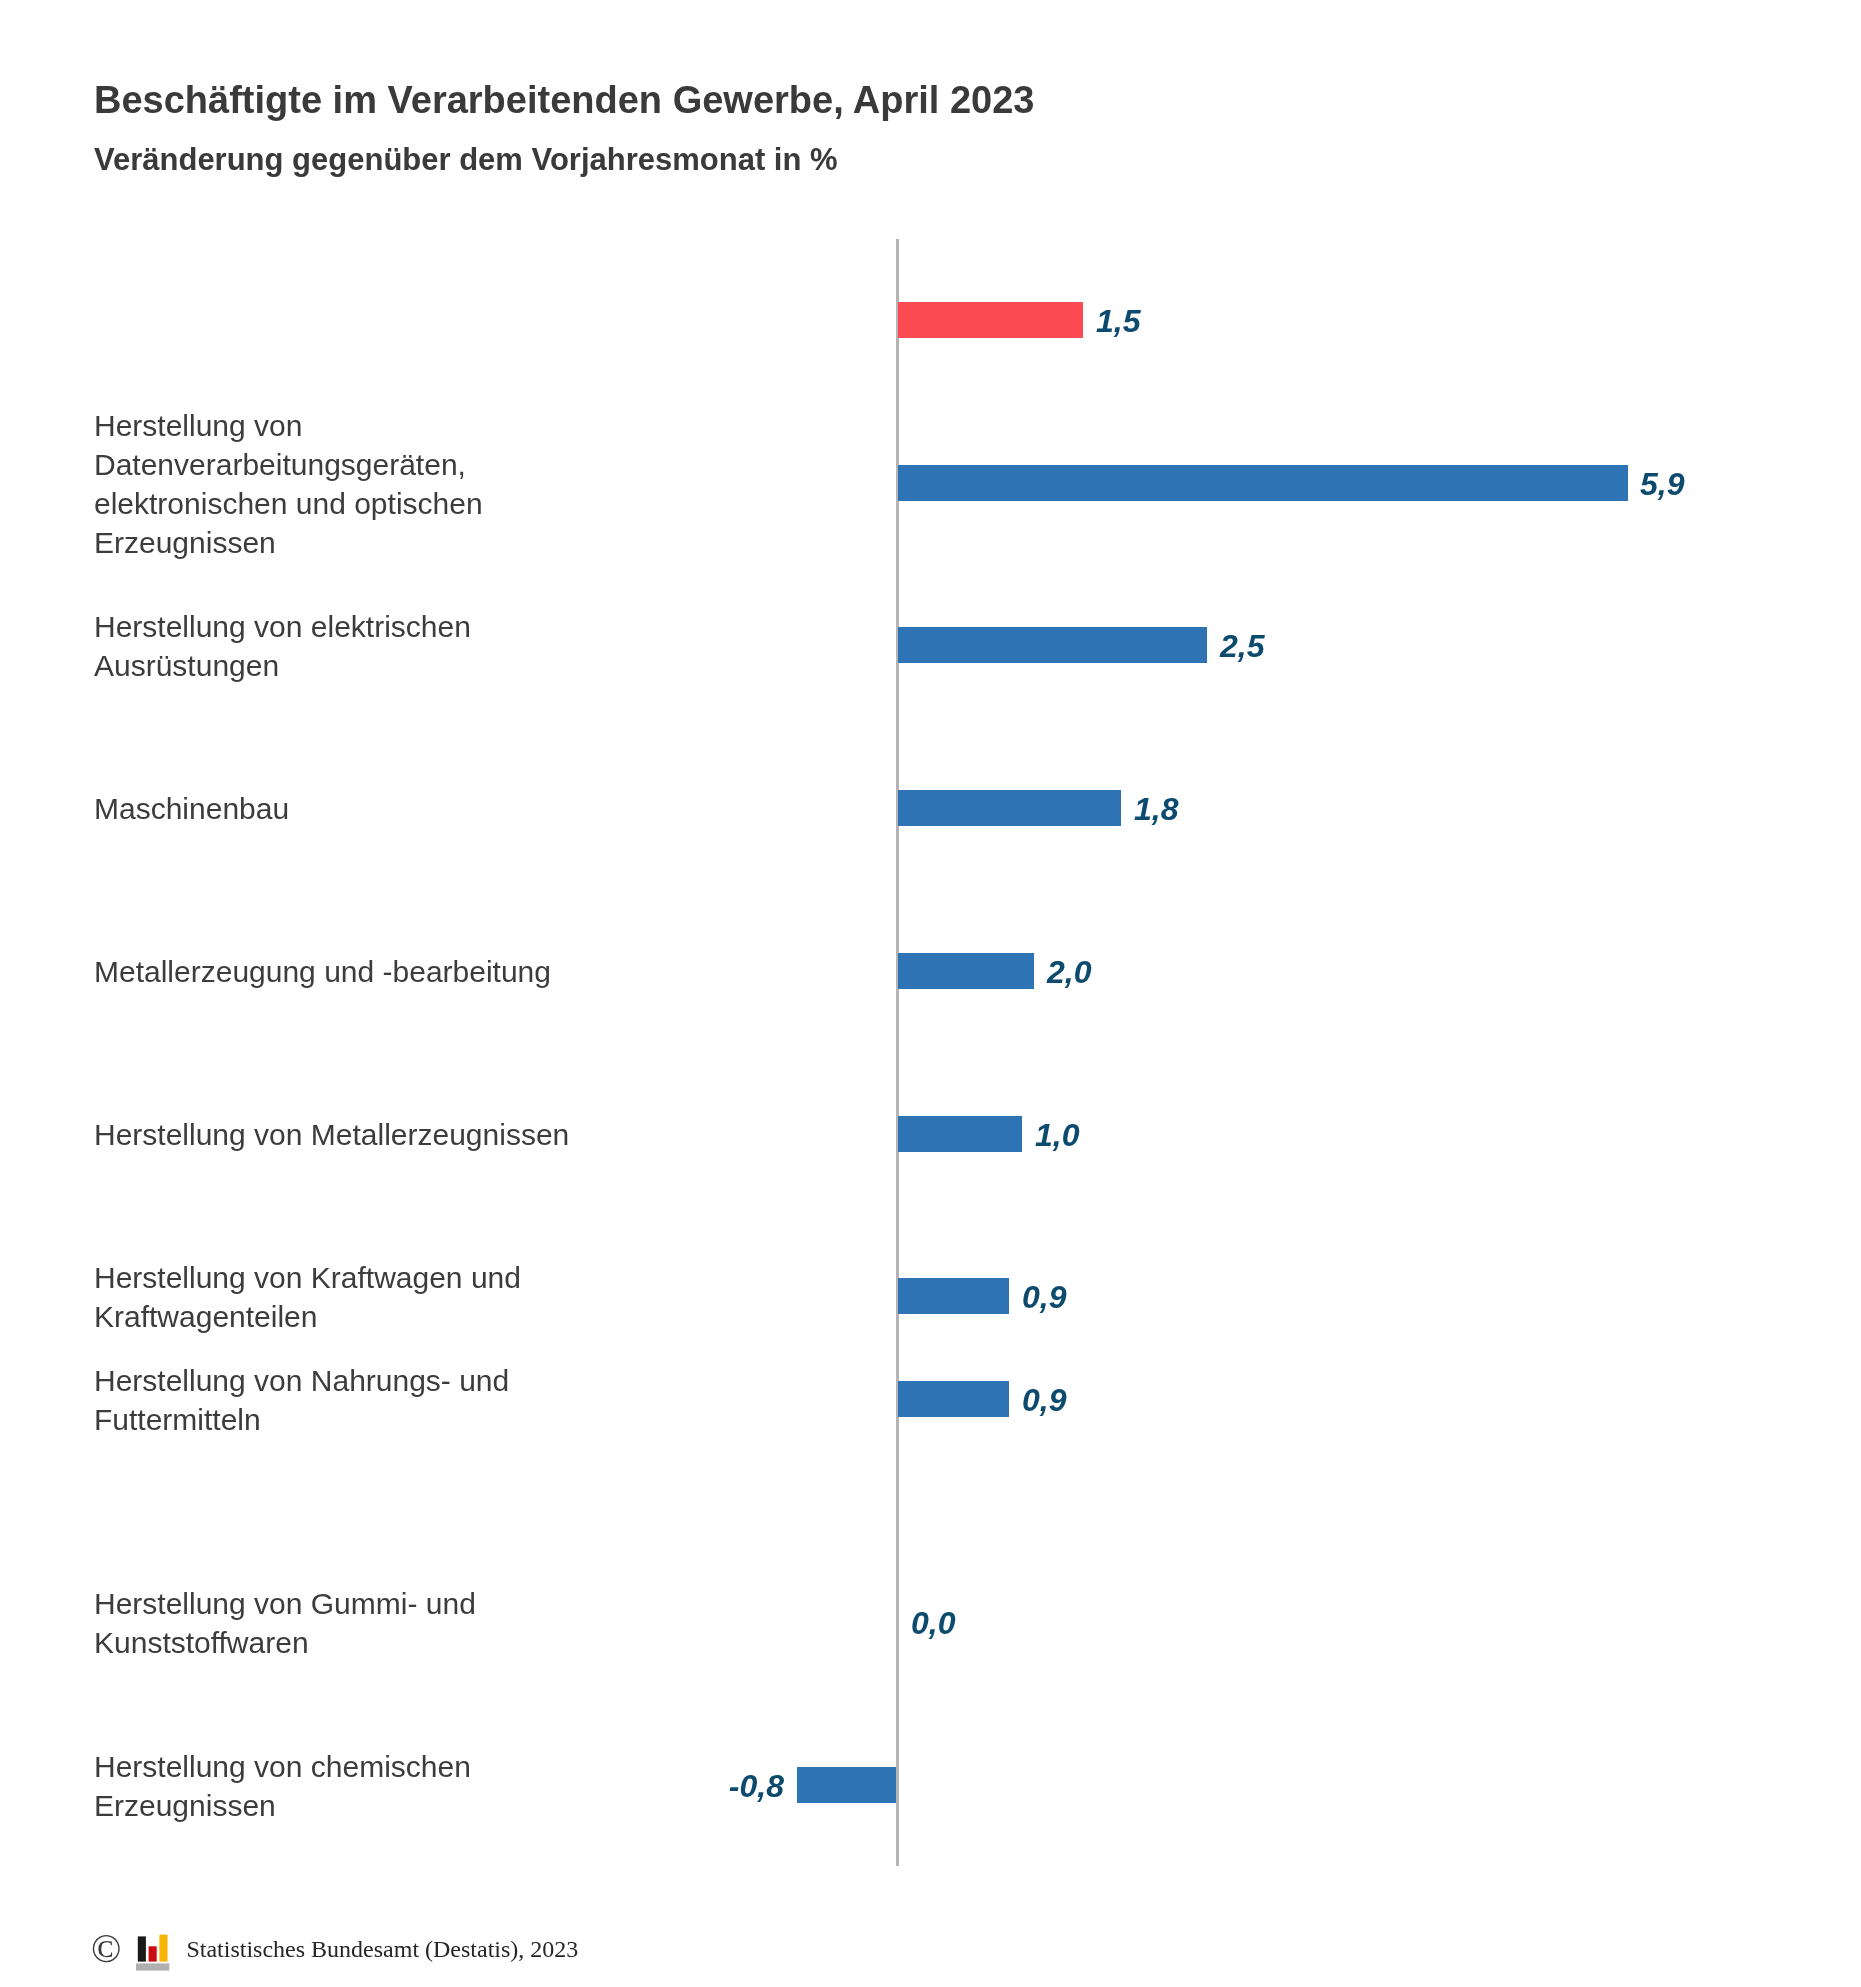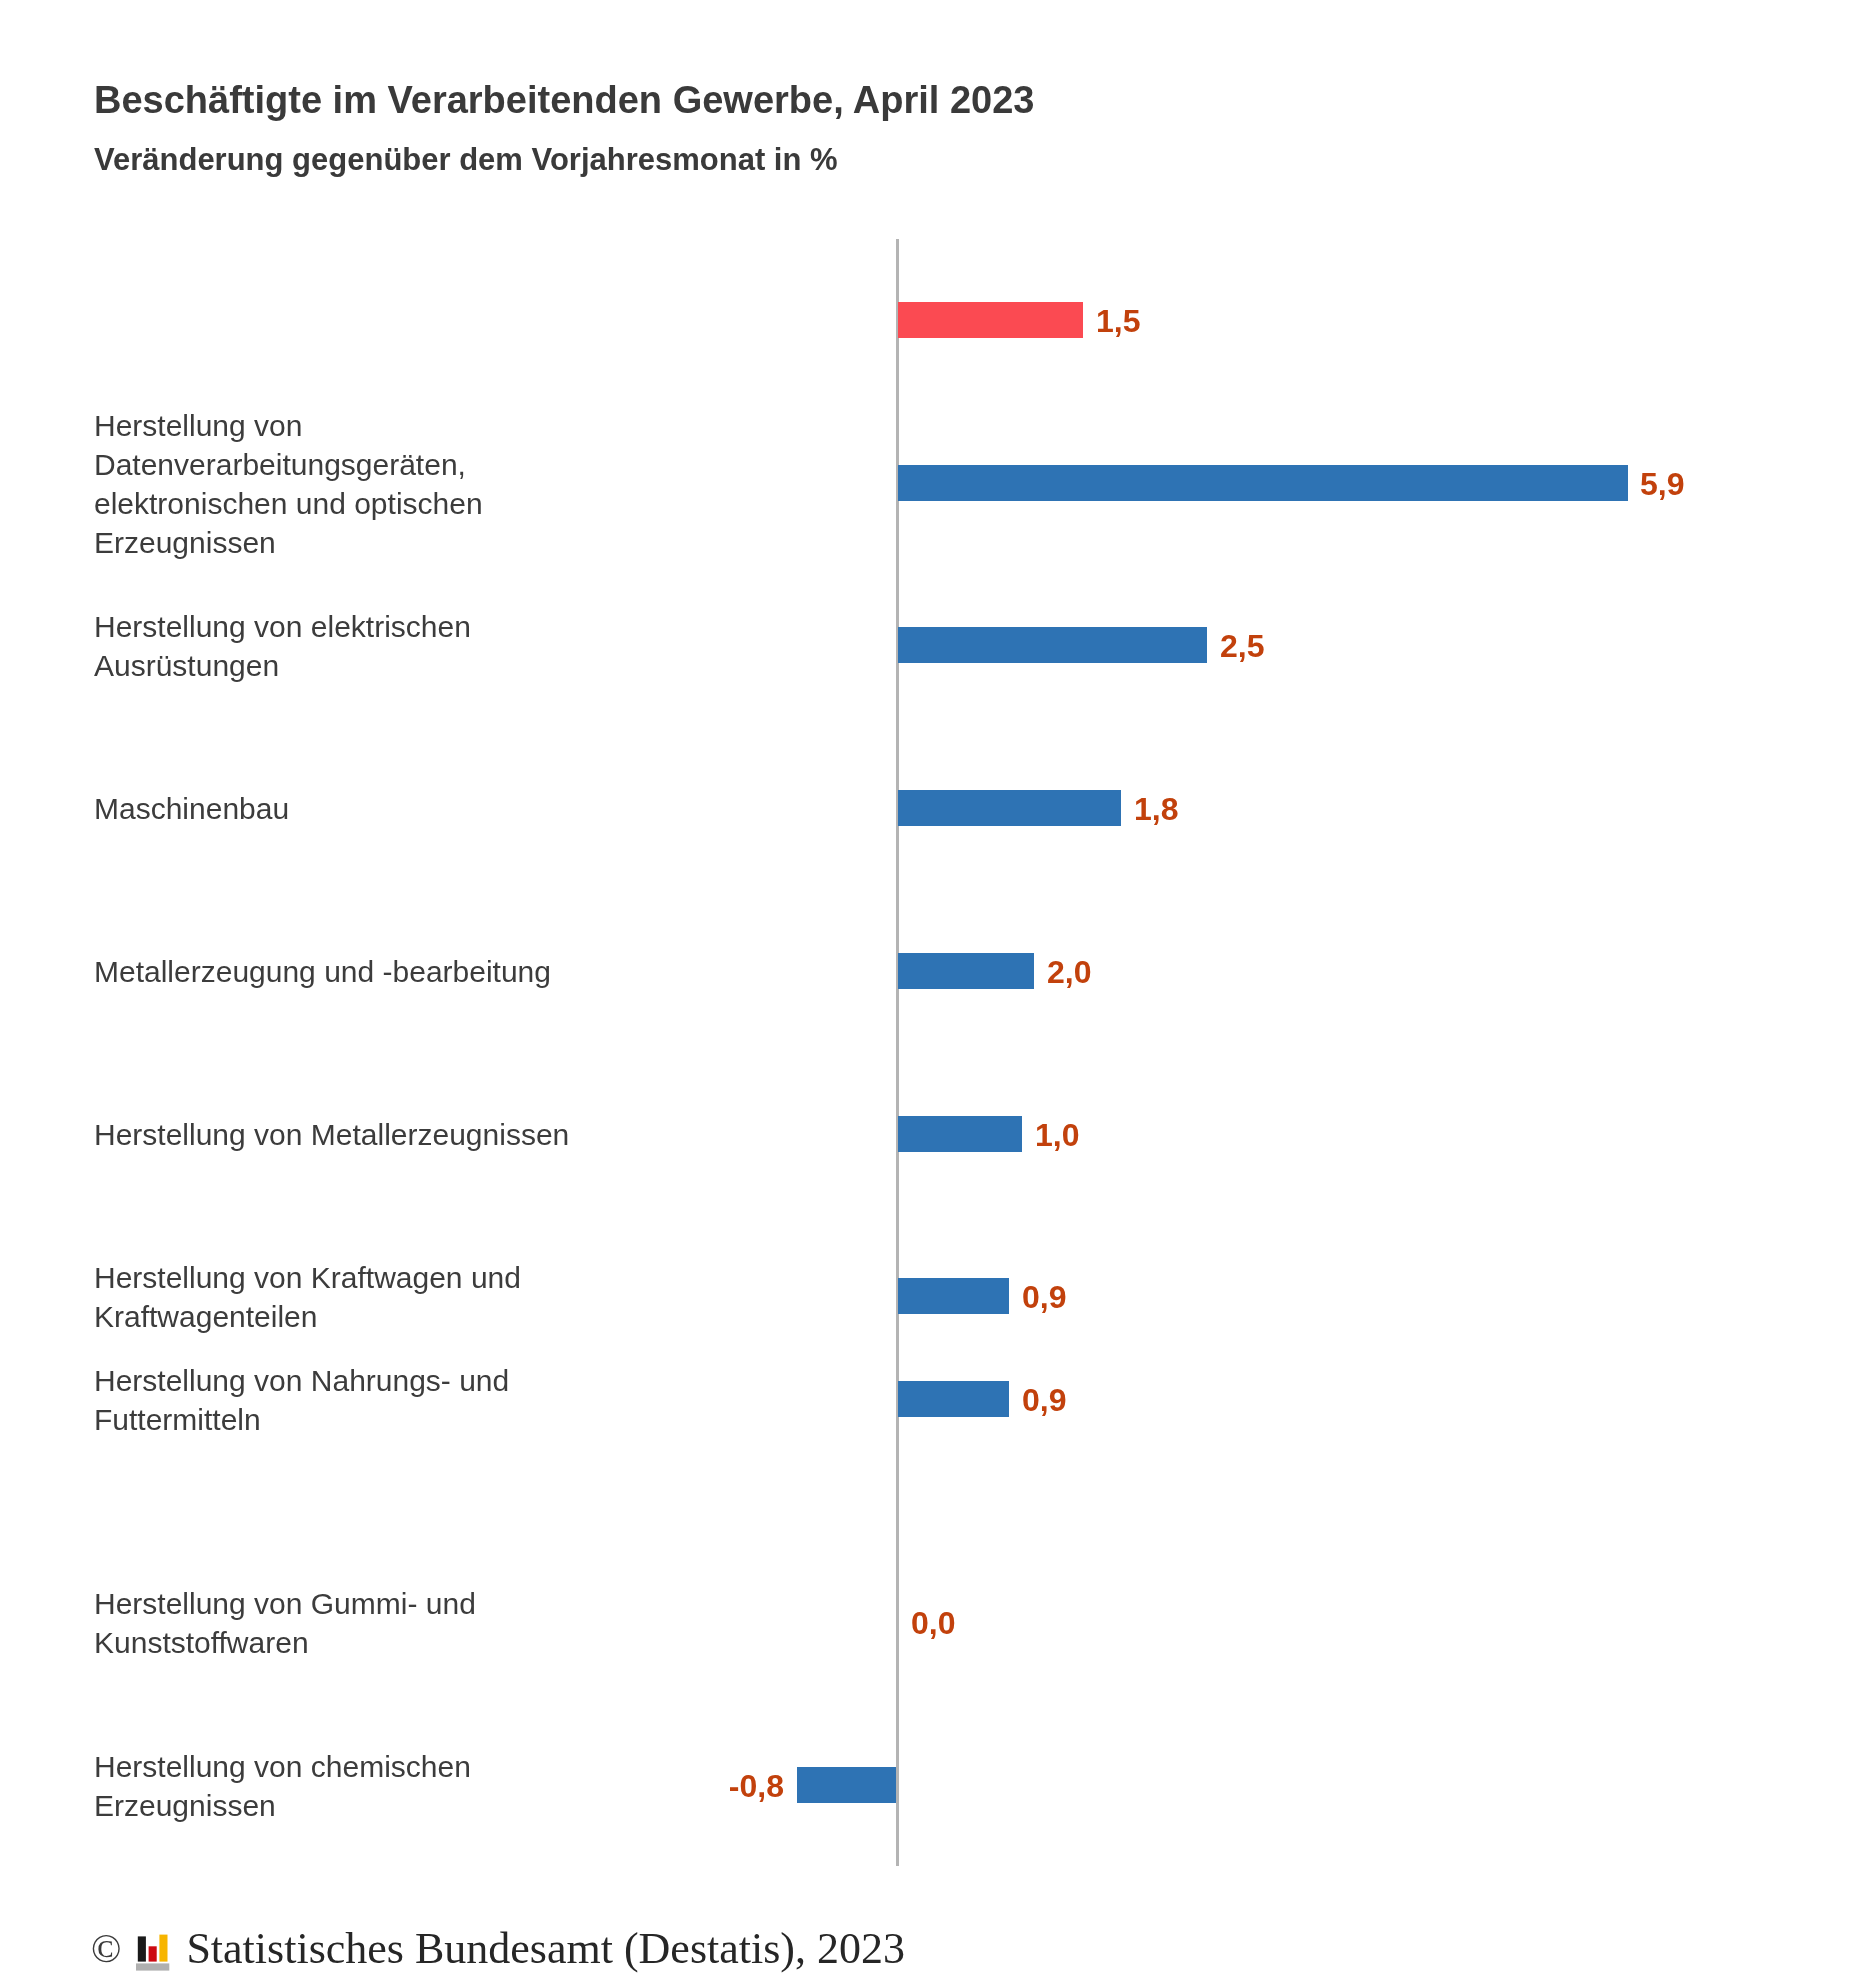--- a/index.html
+++ b/index.html
@@ -22,34 +22,34 @@
   }
   .row { position:absolute; left:0; width:100%; height:163px; }
   .cat {
     position:absolute; left:94px; top:0; width:545px; height:100%;
     display:flex; align-items:center;
     font-size:30px; line-height:39px; color:#3c3c3c; white-space:pre-line;
   }
   .bar { position:absolute; top:63px; height:36px; }
   .val {
     position:absolute; top:50%; transform:translateY(-50%);
-    font-size:32px; font-weight:bold; color:#c2410c; white-space:nowrap;
+    font-size:32px; font-weight:bold; color:#0c4a6e; white-space:nowrap;font-style:italic;
   }
   .val.neg { transform:translate(-100%,-50%); }
   .footer {
     position:absolute; left:91px; top:1920px; height:58px;
     display:flex; align-items:center; gap:14.5px;
   }
   .copy {
     font-family:"Liberation Serif", serif; font-size:40px; color:#3a3a3a;
     line-height:1;
   }
   .logo { display:block; }
   .src {
-    font-family:"Liberation Serif", serif; font-size:44px; color:#262626;
+    font-family:"Liberation Serif", serif; font-size:24px; color:#262626;
     line-height:1;
   }
 </style>
 </head>
 <body>
 
 <div class="title">Beschäftigte im Verarbeitenden Gewerbe, April 2023</div>
 <div class="subtitle">Veränderung gegenüber dem Vorjahresmonat in %</div>
 
 <div id="plot">

